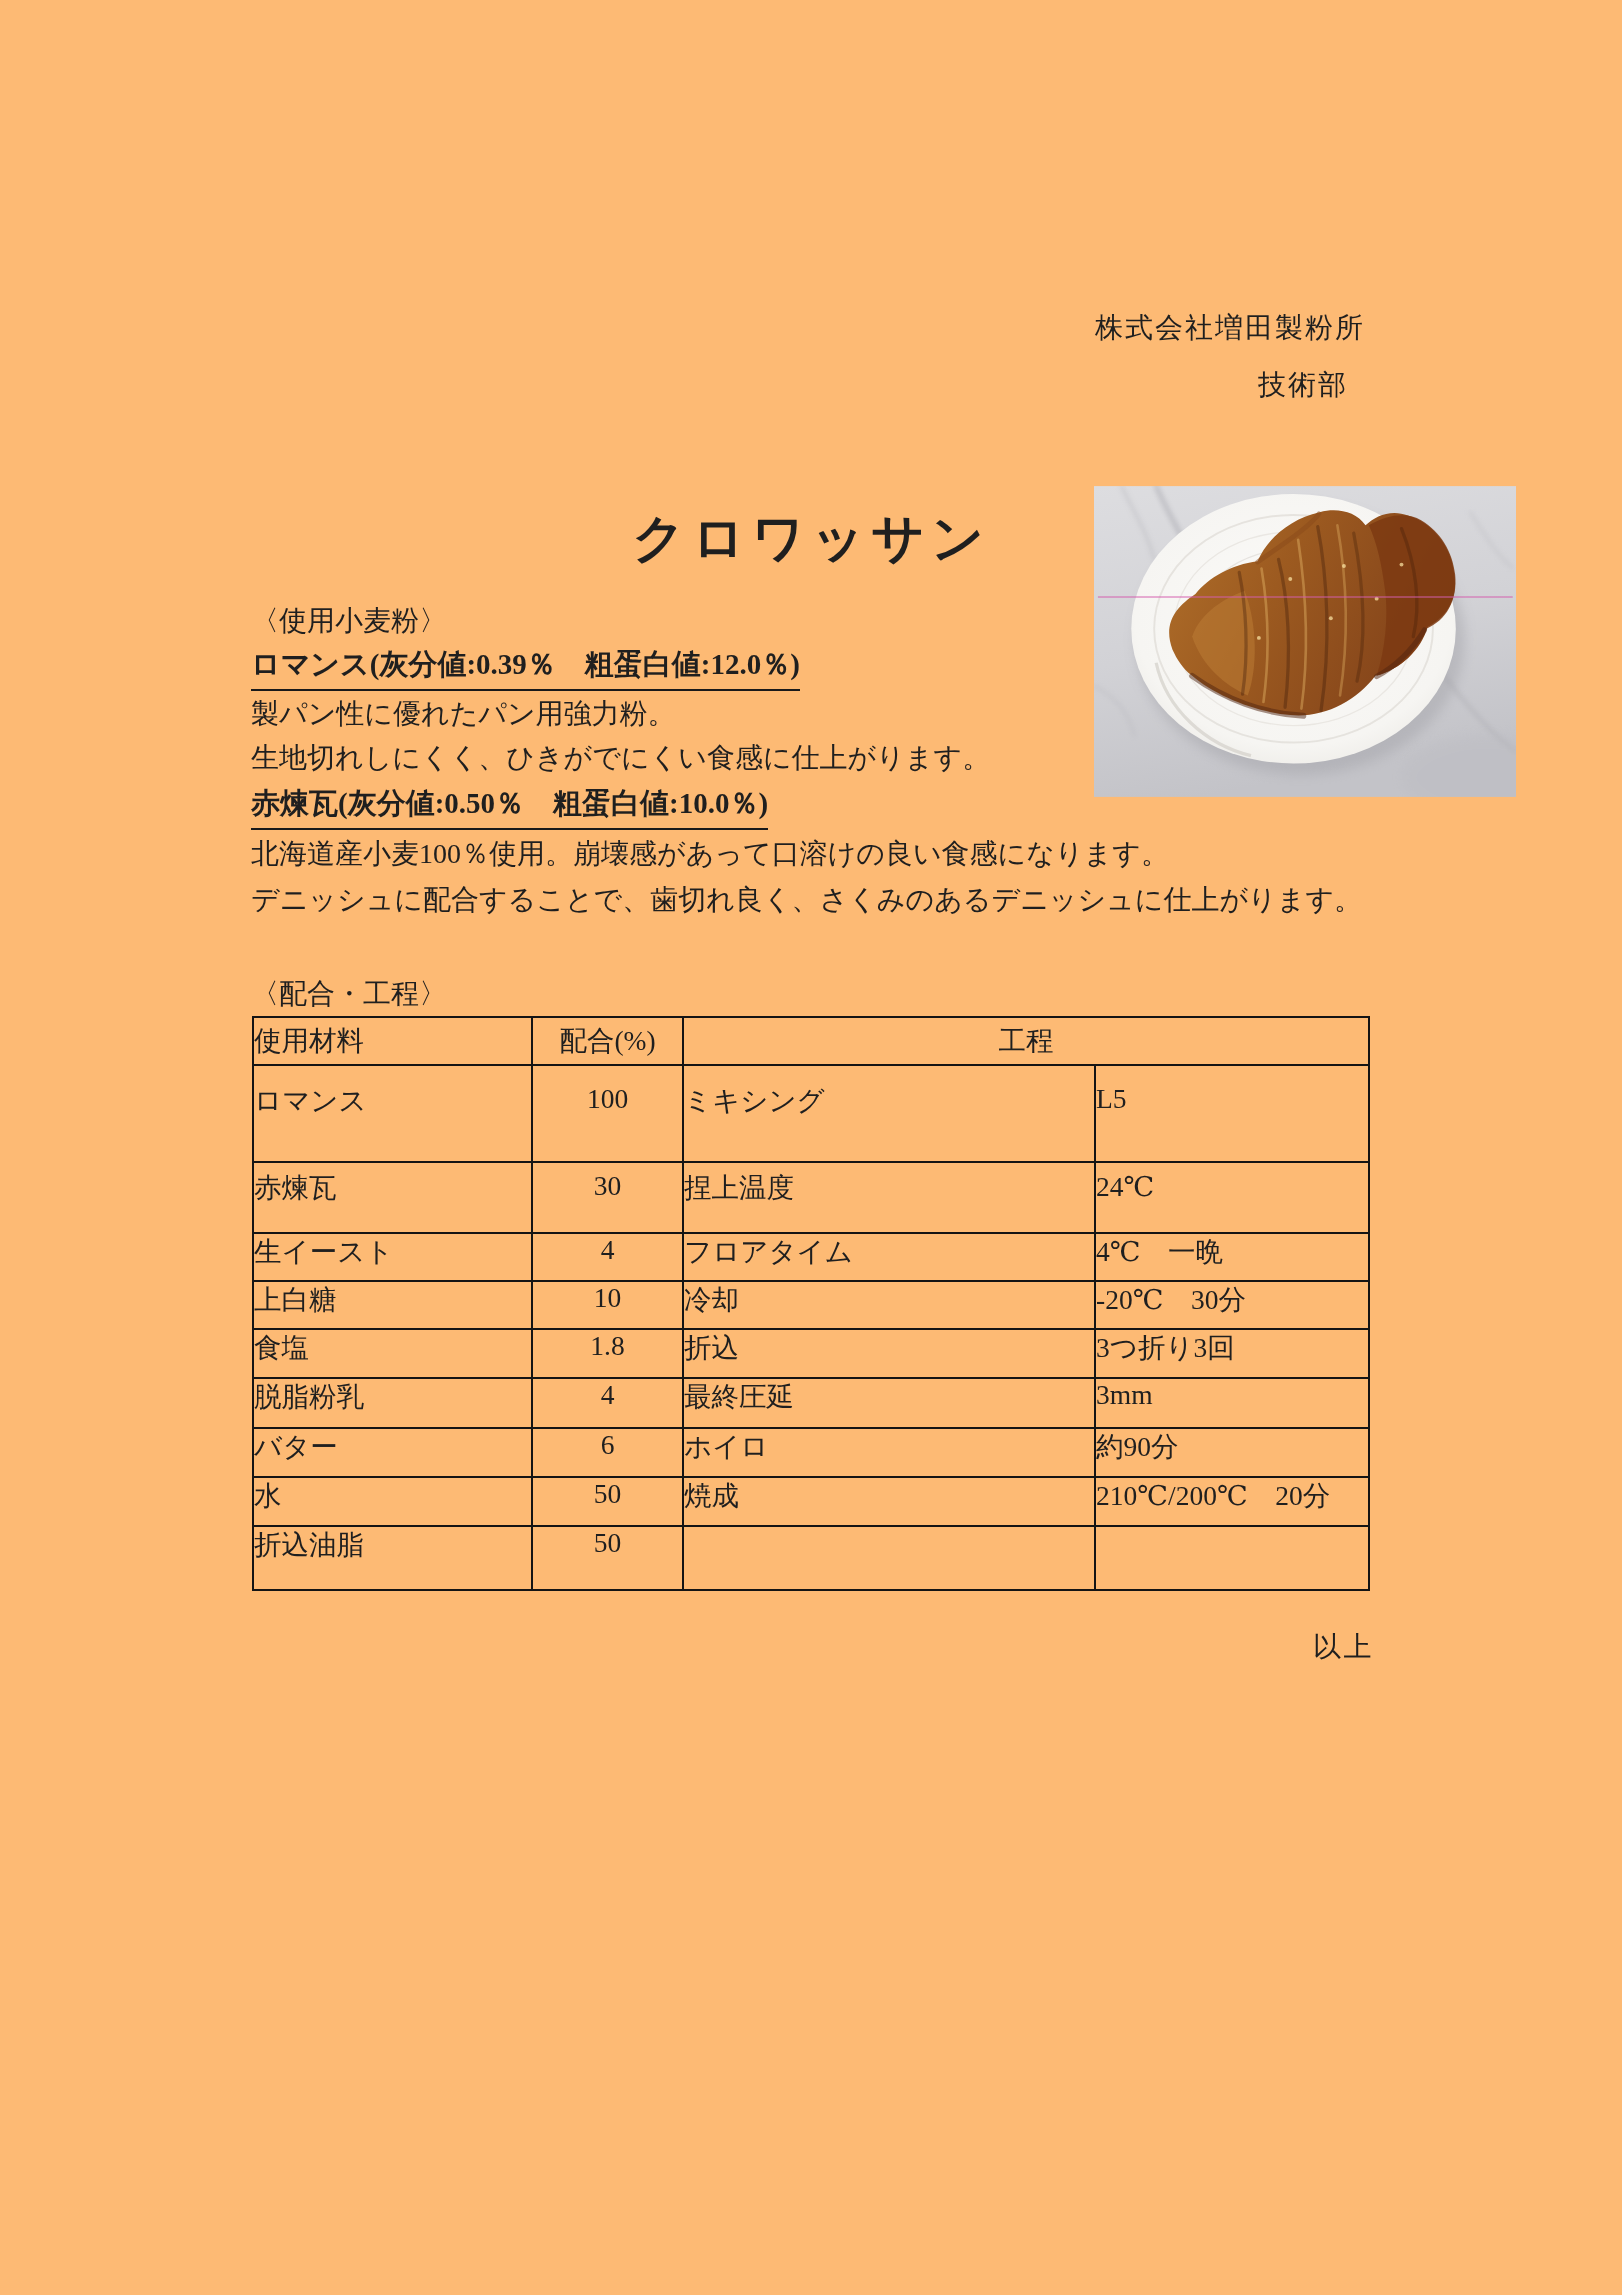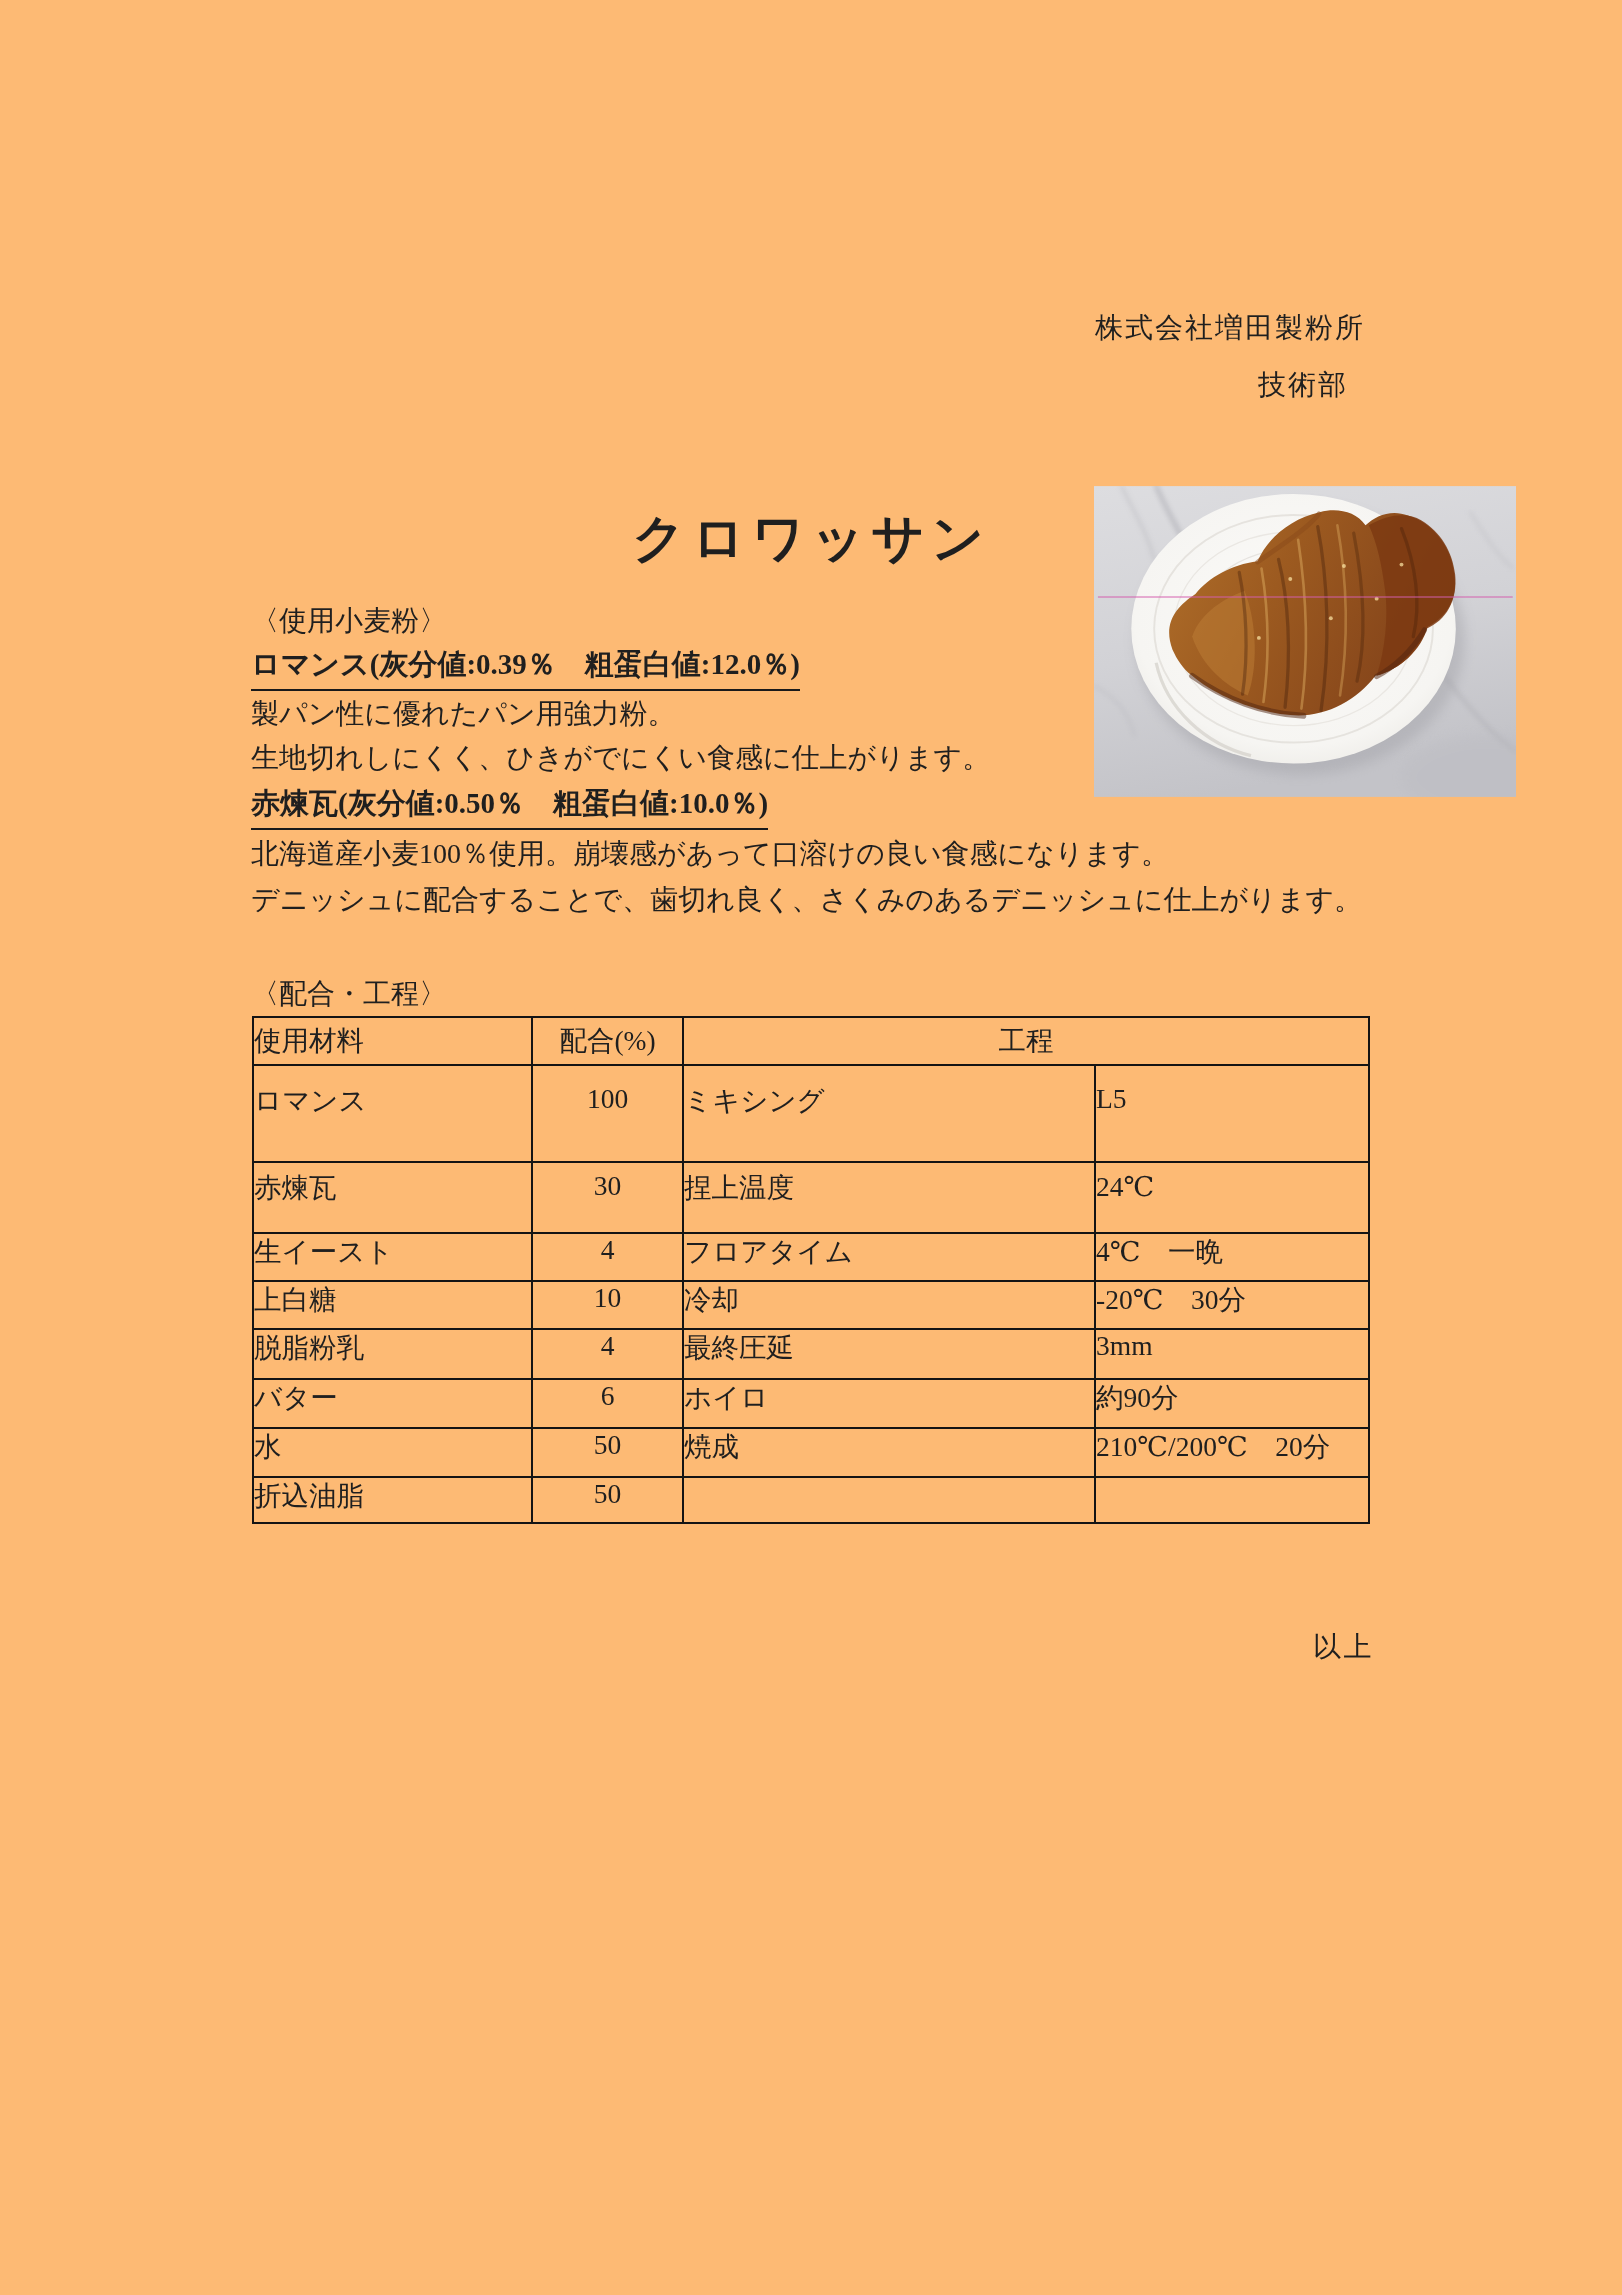--- a/index.html
+++ b/index.html
@@ -206,39 +206,45 @@
       <td class="c-ratio">4</td>
       <td class="c-proc">フロアタイム</td>
       <td class="c-val">4℃　一晩</td>
     </tr>
     <tr style="height:48px">
       <td class="c-ing">上白糖</td>
       <td class="c-ratio">10</td>
       <td class="c-proc">冷却</td>
       <td class="c-val">-20℃　30分</td>
     </tr>
+    <tr style="height:49px">
+      <td class="c-ing">食塩</td>
+      <td class="c-ratio">1.8</td>
+      <td class="c-proc">折込</td>
+      <td class="c-val">3つ折り3回</td>
+    </tr>
     <tr style="height:50px">
       <td class="c-ing">脱脂粉乳</td>
       <td class="c-ratio">4</td>
       <td class="c-proc">最終圧延</td>
       <td class="c-val">3mm</td>
     </tr>
     <tr style="height:49px">
       <td class="c-ing">バター</td>
       <td class="c-ratio">6</td>
       <td class="c-proc">ホイロ</td>
       <td class="c-val">約90分</td>
     </tr>
     <tr style="height:49px">
       <td class="c-ing">水</td>
       <td class="c-ratio">50</td>
       <td class="c-proc">焼成</td>
       <td class="c-val">210℃/200℃　20分</td>
     </tr>
-    <tr style="height:46px">
+    <tr style="height:64px">
       <td class="c-ing">折込油脂</td>
       <td class="c-ratio">50</td>
       <td class="ghost"></td>
       <td class="ghost"></td>
     </tr>
   </tbody>
     </table>
 
   <div class="abs closing" style="left:1313px; top:1628px;">以上</div>
 

